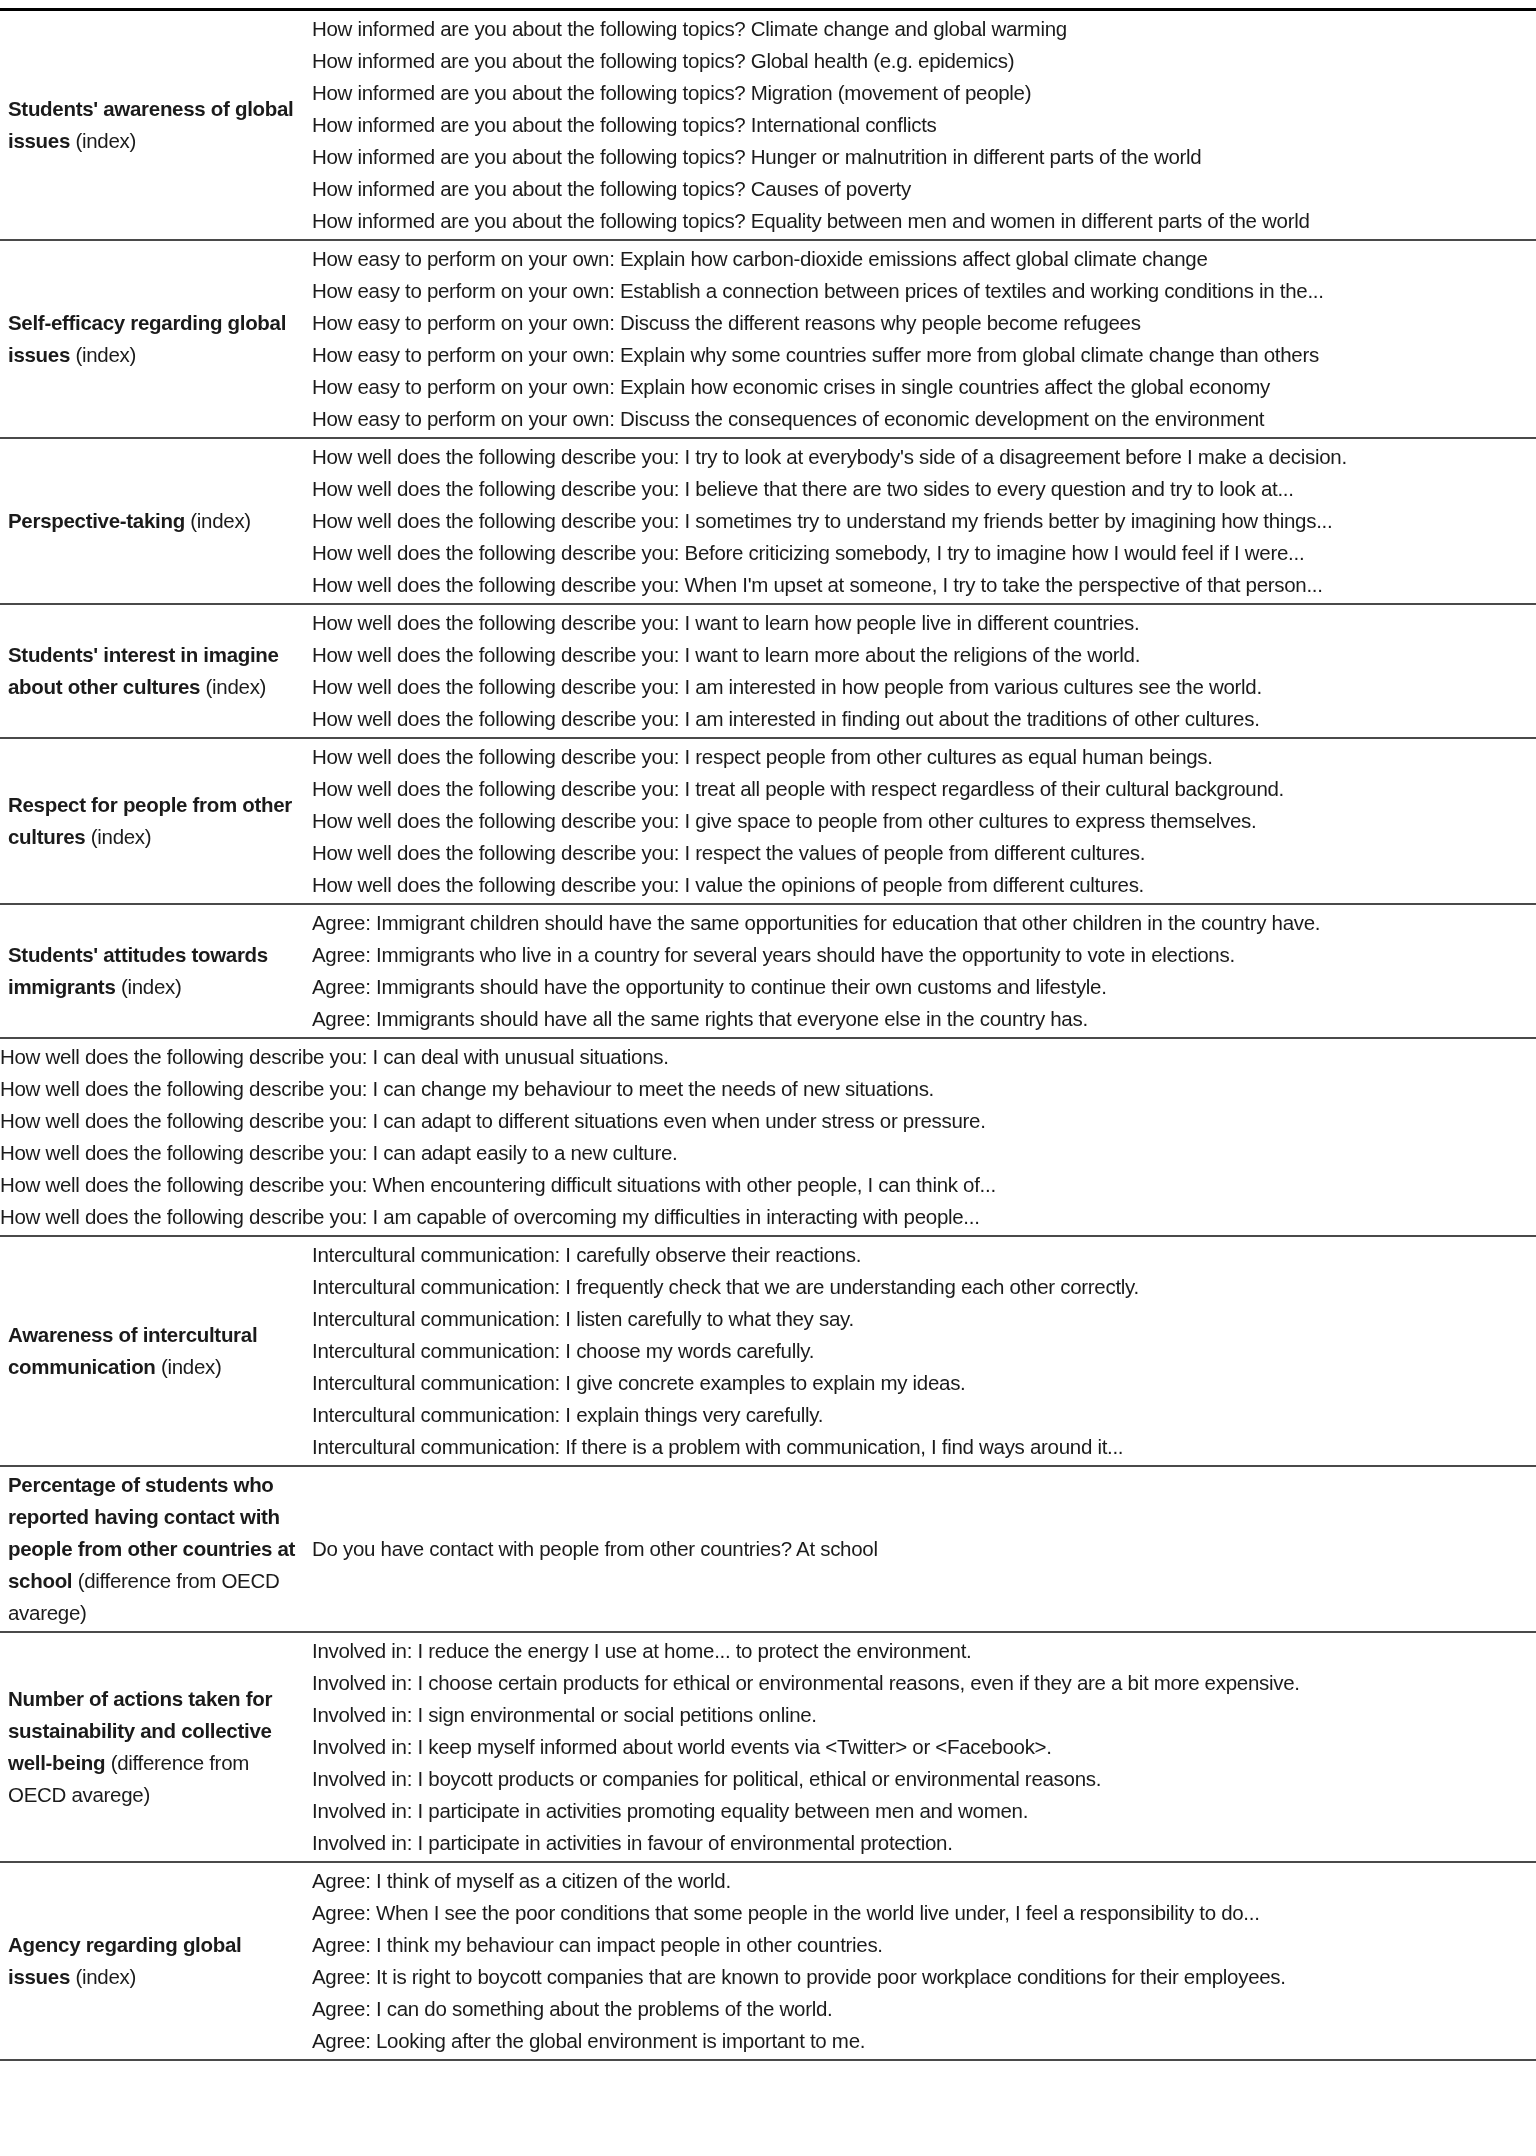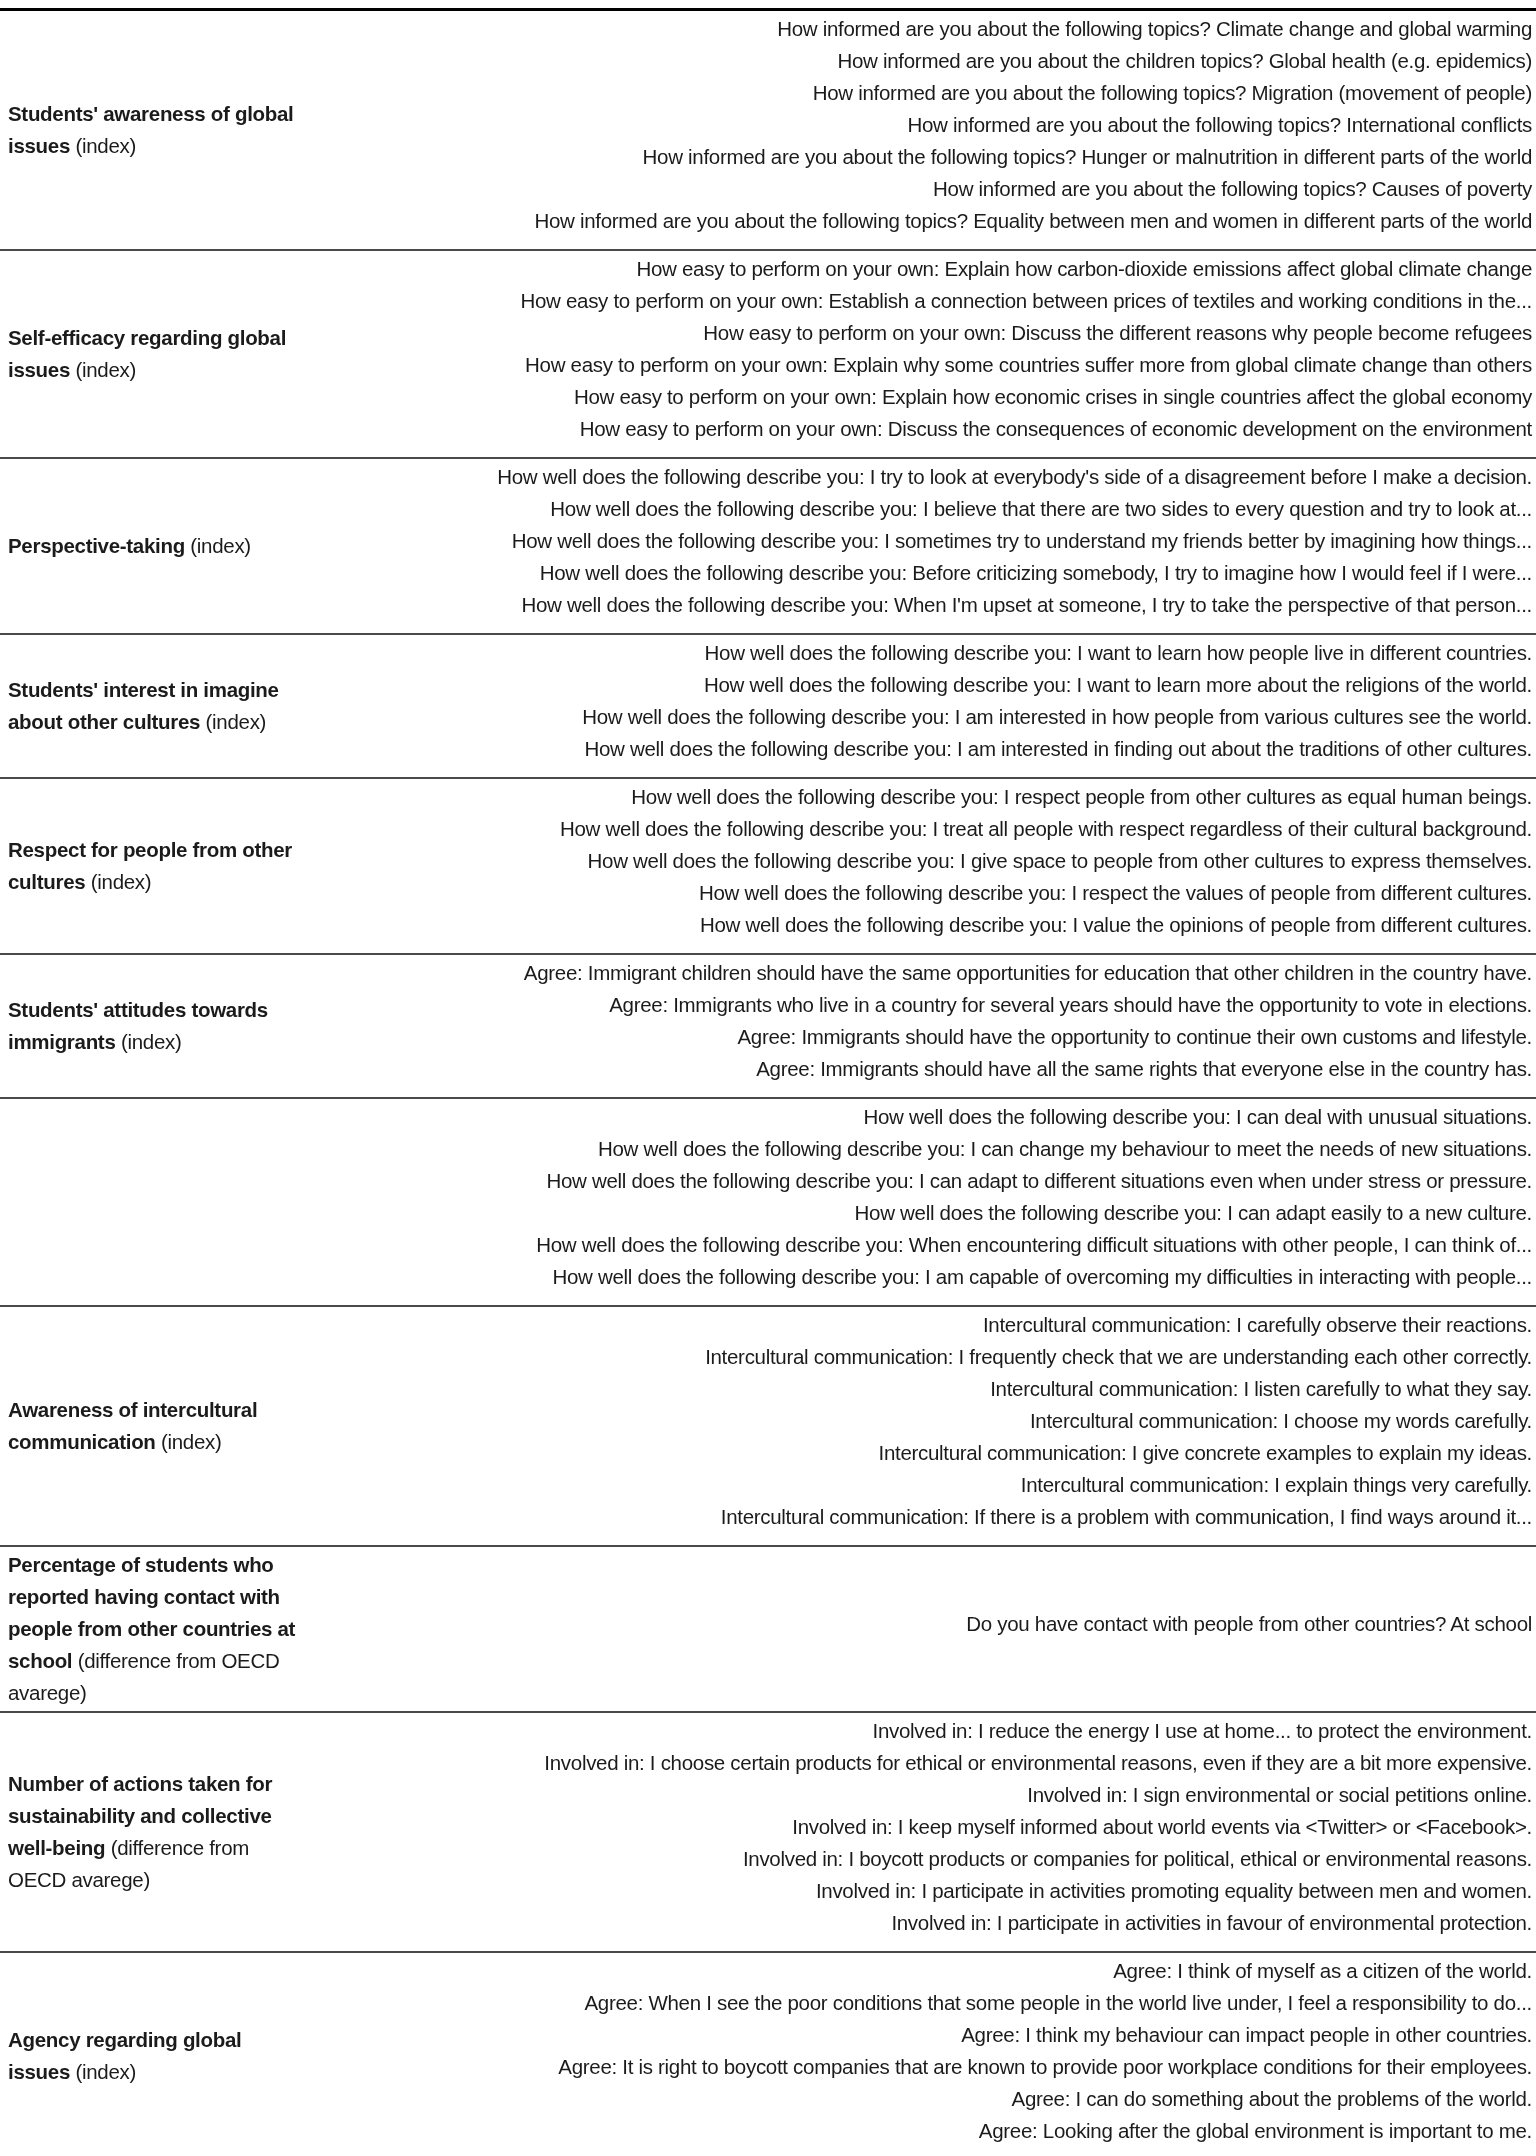--- a/index.html
+++ b/index.html
@@ -47,43 +47,42 @@
   }
   .label-note {
     font-weight: normal;
     margin-top: 20px;
   }
   .items-cell {
     flex: 1;
     display: flex;
     flex-direction: column;
     justify-content: center;
-    padding: 2px 4px 12px 0;
+    padding: 2px 4px 2px 0;
     overflow: hidden;
-    text-align: right;
   }
   .item-line {
     font-size: 20.5px;
     line-height: 32px;
     letter-spacing: -0.3px;
     white-space: nowrap;
   }
 </style>
 </head>
 <body>
 
 <div class="page">
   <div class="idx-table" id="index-table">
   <div class="row">
     <div class="label-cell">
       <div class="label-text"><span class="label-bold">Students' awareness of global issues</span><span class="label-note"> (index)</span></div>
     </div>
     <div class="items-cell">
           <div class="item-line">How informed are you about the following topics? Climate change and global warming</div>
-          <div class="item-line">How informed are you about the children topics? Global health (e.g. epidemics)</div>
+          <div class="item-line">How informed are you about the following topics? Global health (e.g. epidemics)</div>
           <div class="item-line">How informed are you about the following topics? Migration (movement of people)</div>
           <div class="item-line">How informed are you about the following topics? International conflicts</div>
           <div class="item-line">How informed are you about the following topics? Hunger or malnutrition in different parts of the world</div>
           <div class="item-line">How informed are you about the following topics? Causes of poverty</div>
           <div class="item-line">How informed are you about the following topics? Equality between men and women in different parts of the world</div>
         </div>
   </div>
 
   <div class="row">
     <div class="label-cell">

